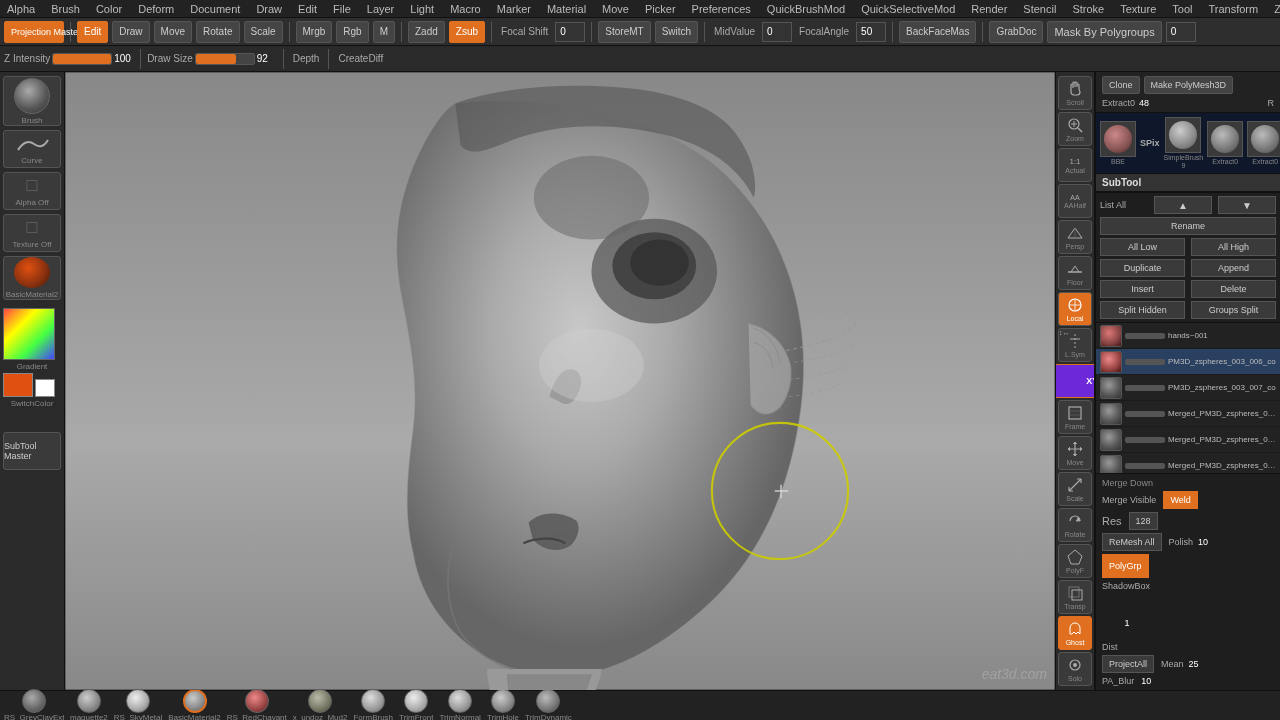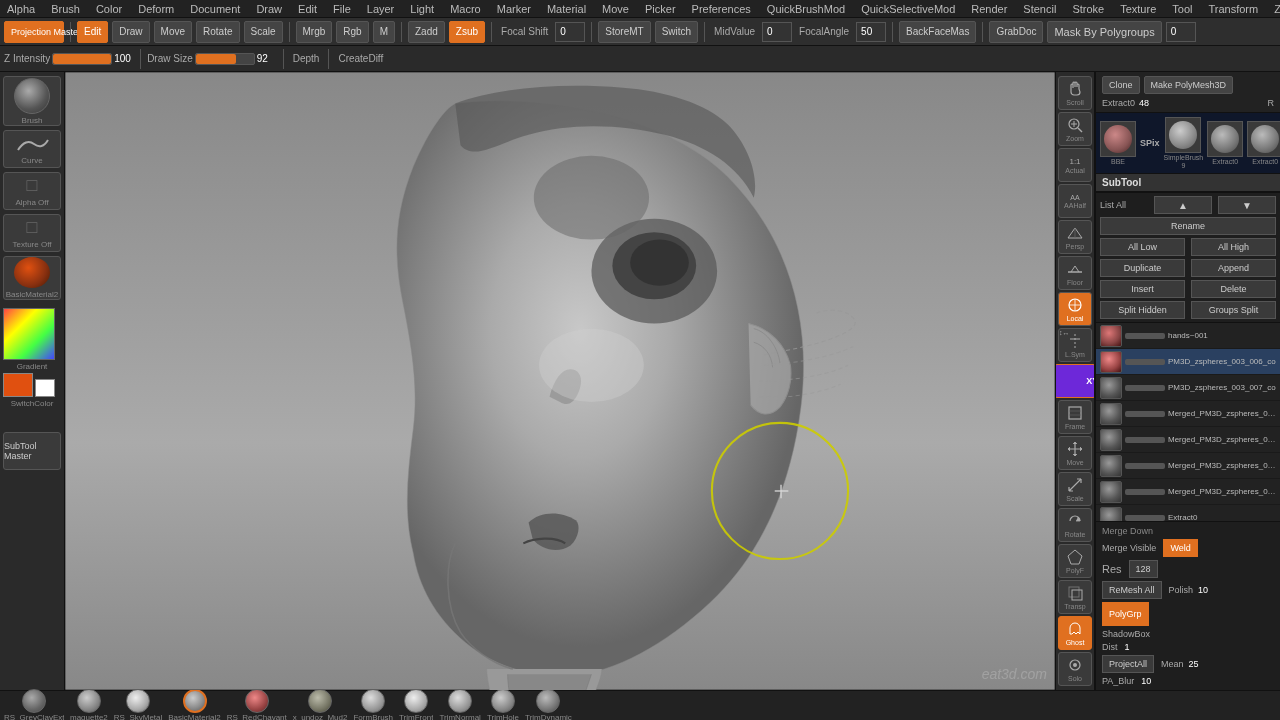--- a/index.html
+++ b/index.html
@@ -1022,21 +1022,21 @@
         <span style="color:#aaa;font-size:9px;margin-left:4px;">Polish</span>
         <span style="color:#fff;font-size:9px;margin-left:2px;">10</span>
       </div>
       <div class="remesh-row">
         <button class="polygrp-btn">PolyGrp</button>
       </div>
       <div class="remesh-row">
         <span style="color:#aaa;font-size:9px;">ShadowBox</span>
       </div>
       <div class="remesh-row">
-        <span style="color:#aaa;font-size:9px;">Dist</span>
+        <span style="color:#aaa;font-size:9px;margin-top:48px;">Dist</span>
         <span style="color:#fff;font-size:9px;margin-left:4px;">1</span>
       </div>
       <div class="remesh-row">
         <button class="merge-btn">ProjectAll</button>
         <span style="color:#aaa;font-size:9px;margin-left:4px;">Mean</span>
         <span style="color:#fff;font-size:9px;margin-left:2px;">25</span>
       </div>
       <div class="remesh-row">
         <span style="color:#aaa;font-size:9px;">PA_Blur</span>
         <span style="color:#fff;font-size:9px;margin-left:4px;">10</span>

